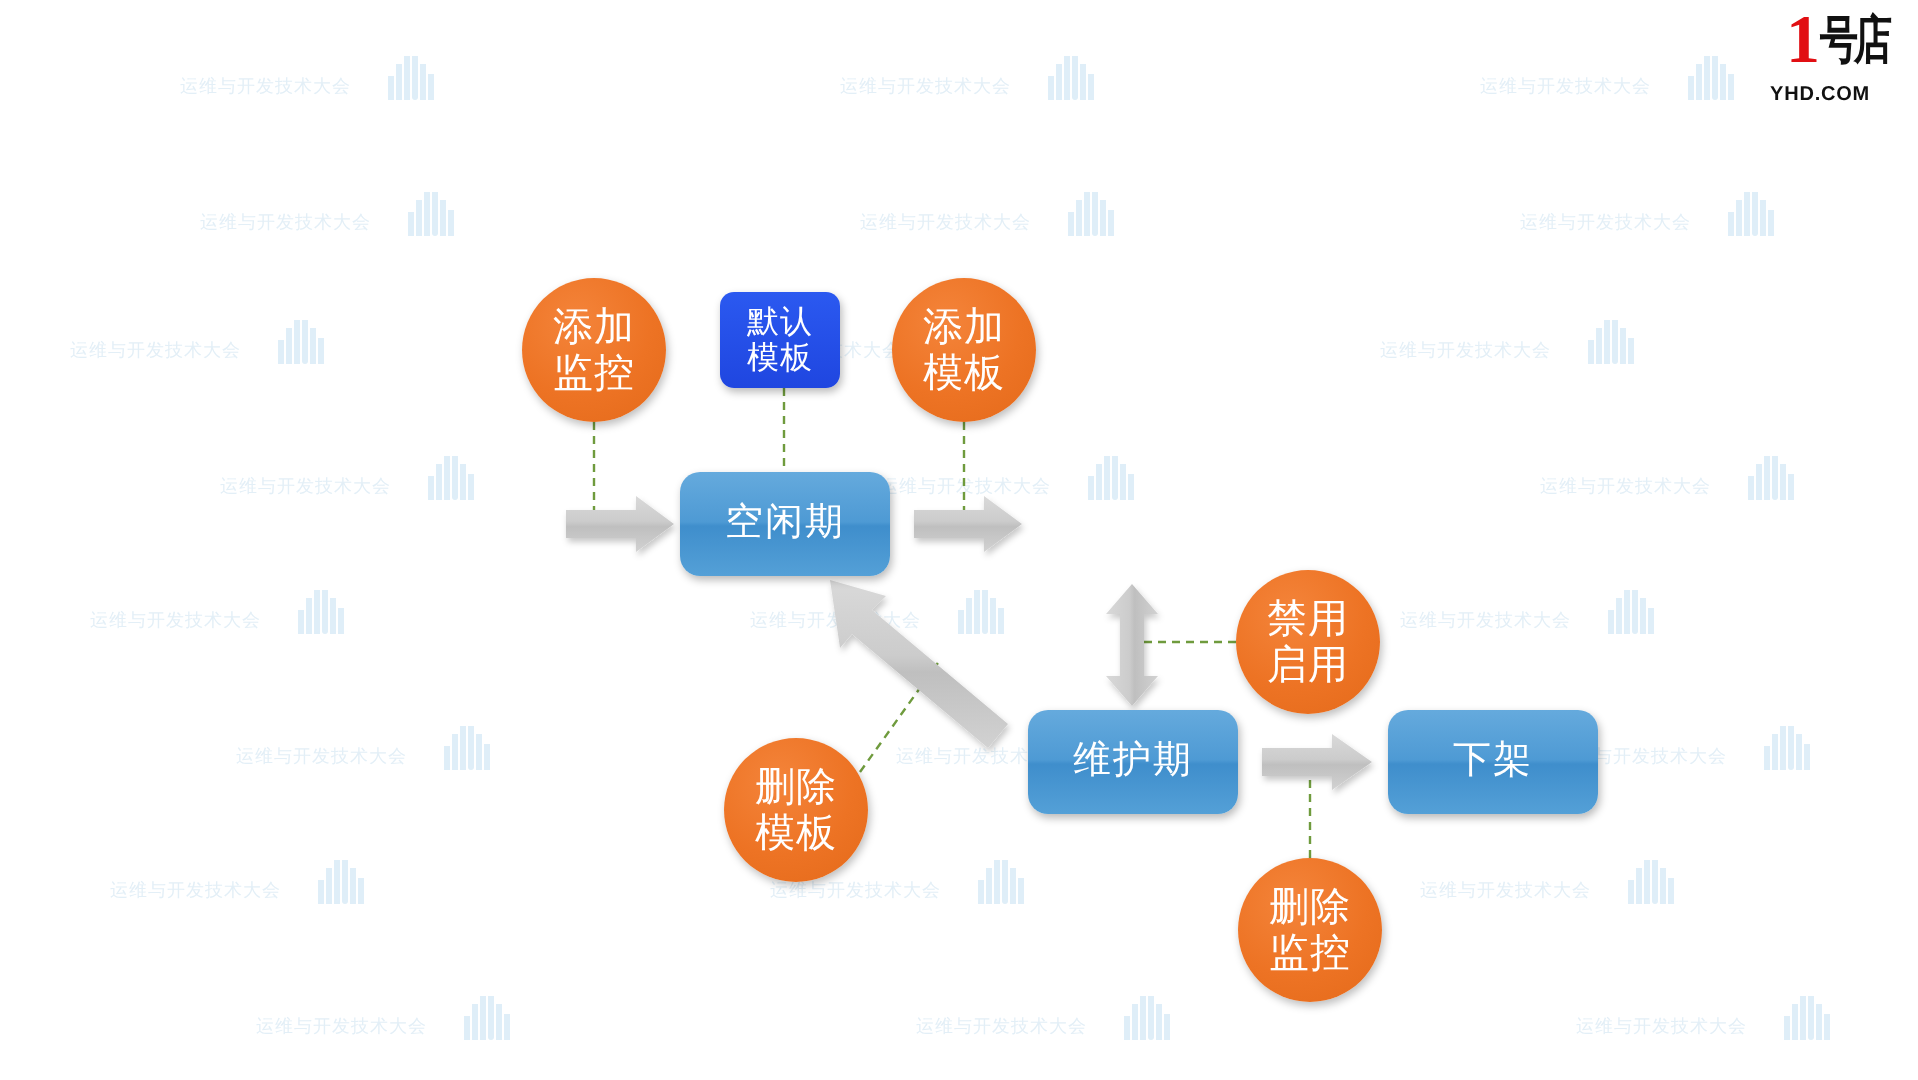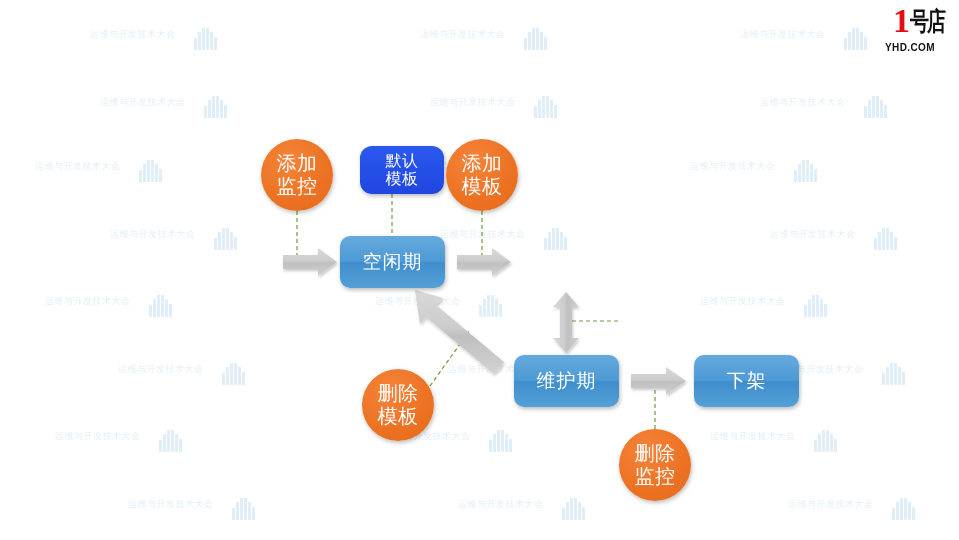--- a/index.html
+++ b/index.html
@@ -23,21 +23,21 @@
   #watermark-layer {
     position: absolute;
     inset: 0;
     pointer-events: none;
     z-index: 0;
     overflow: hidden;
   }
   .wm {
     position: absolute;
     display: flex;
-    align-items: flex-start;
+    align-items: flex-end;
     gap: 18px;
     white-space: nowrap;
     opacity: 1;
   }
   .wm-text {
     font-size: 9px;
     letter-spacing: 0.5px;
     color: #e3eff7;
     font-family: "DejaVu Sans", "Liberation Sans", sans-serif;
   }
@@ -521,35 +521,39 @@
 
 
     <div class="node state-box" style="left:514px; top:355px; width:105px; height:52px;">
       <span class="node-text">维护期</span>
     </div>
 
     <div class="node state-box" style="left:694px; top:355px; width:105px; height:52px;">
       <span class="node-text">下架</span>
     </div>
 
-    <div class="node template-box" style="left:360px; top:146px; width:84px; height:48px;border-radius:12px;">
+    <div class="node template-box" style="left:360px; top:146px; width:60px; height:48px;">
       <span class="node-text">默认
 模板</span>
     </div>
 
     <div class="node action-circle" style="left:261px; top:139px; width:72px; height:72px;">
       <span class="node-text">添加
 监控</span>
     </div>
 
     <div class="node action-circle" style="left:446px; top:139px; width:72px; height:72px;">
       <span class="node-text">添加
 模板</span>
     </div>
 
+    <div class="node action-circle" style="left:618px; top:285px; width:72px; height:72px;">
+      <span class="node-text">禁用
+启用</span>
+    </div>
 
     <div class="node action-circle" style="left:362px; top:369px; width:72px; height:72px;">
       <span class="node-text">删除
 模板</span>
     </div>
 
     <div class="node action-circle" style="left:619px; top:429px; width:72px; height:72px;">
       <span class="node-text">删除
 监控</span>
     </div>

